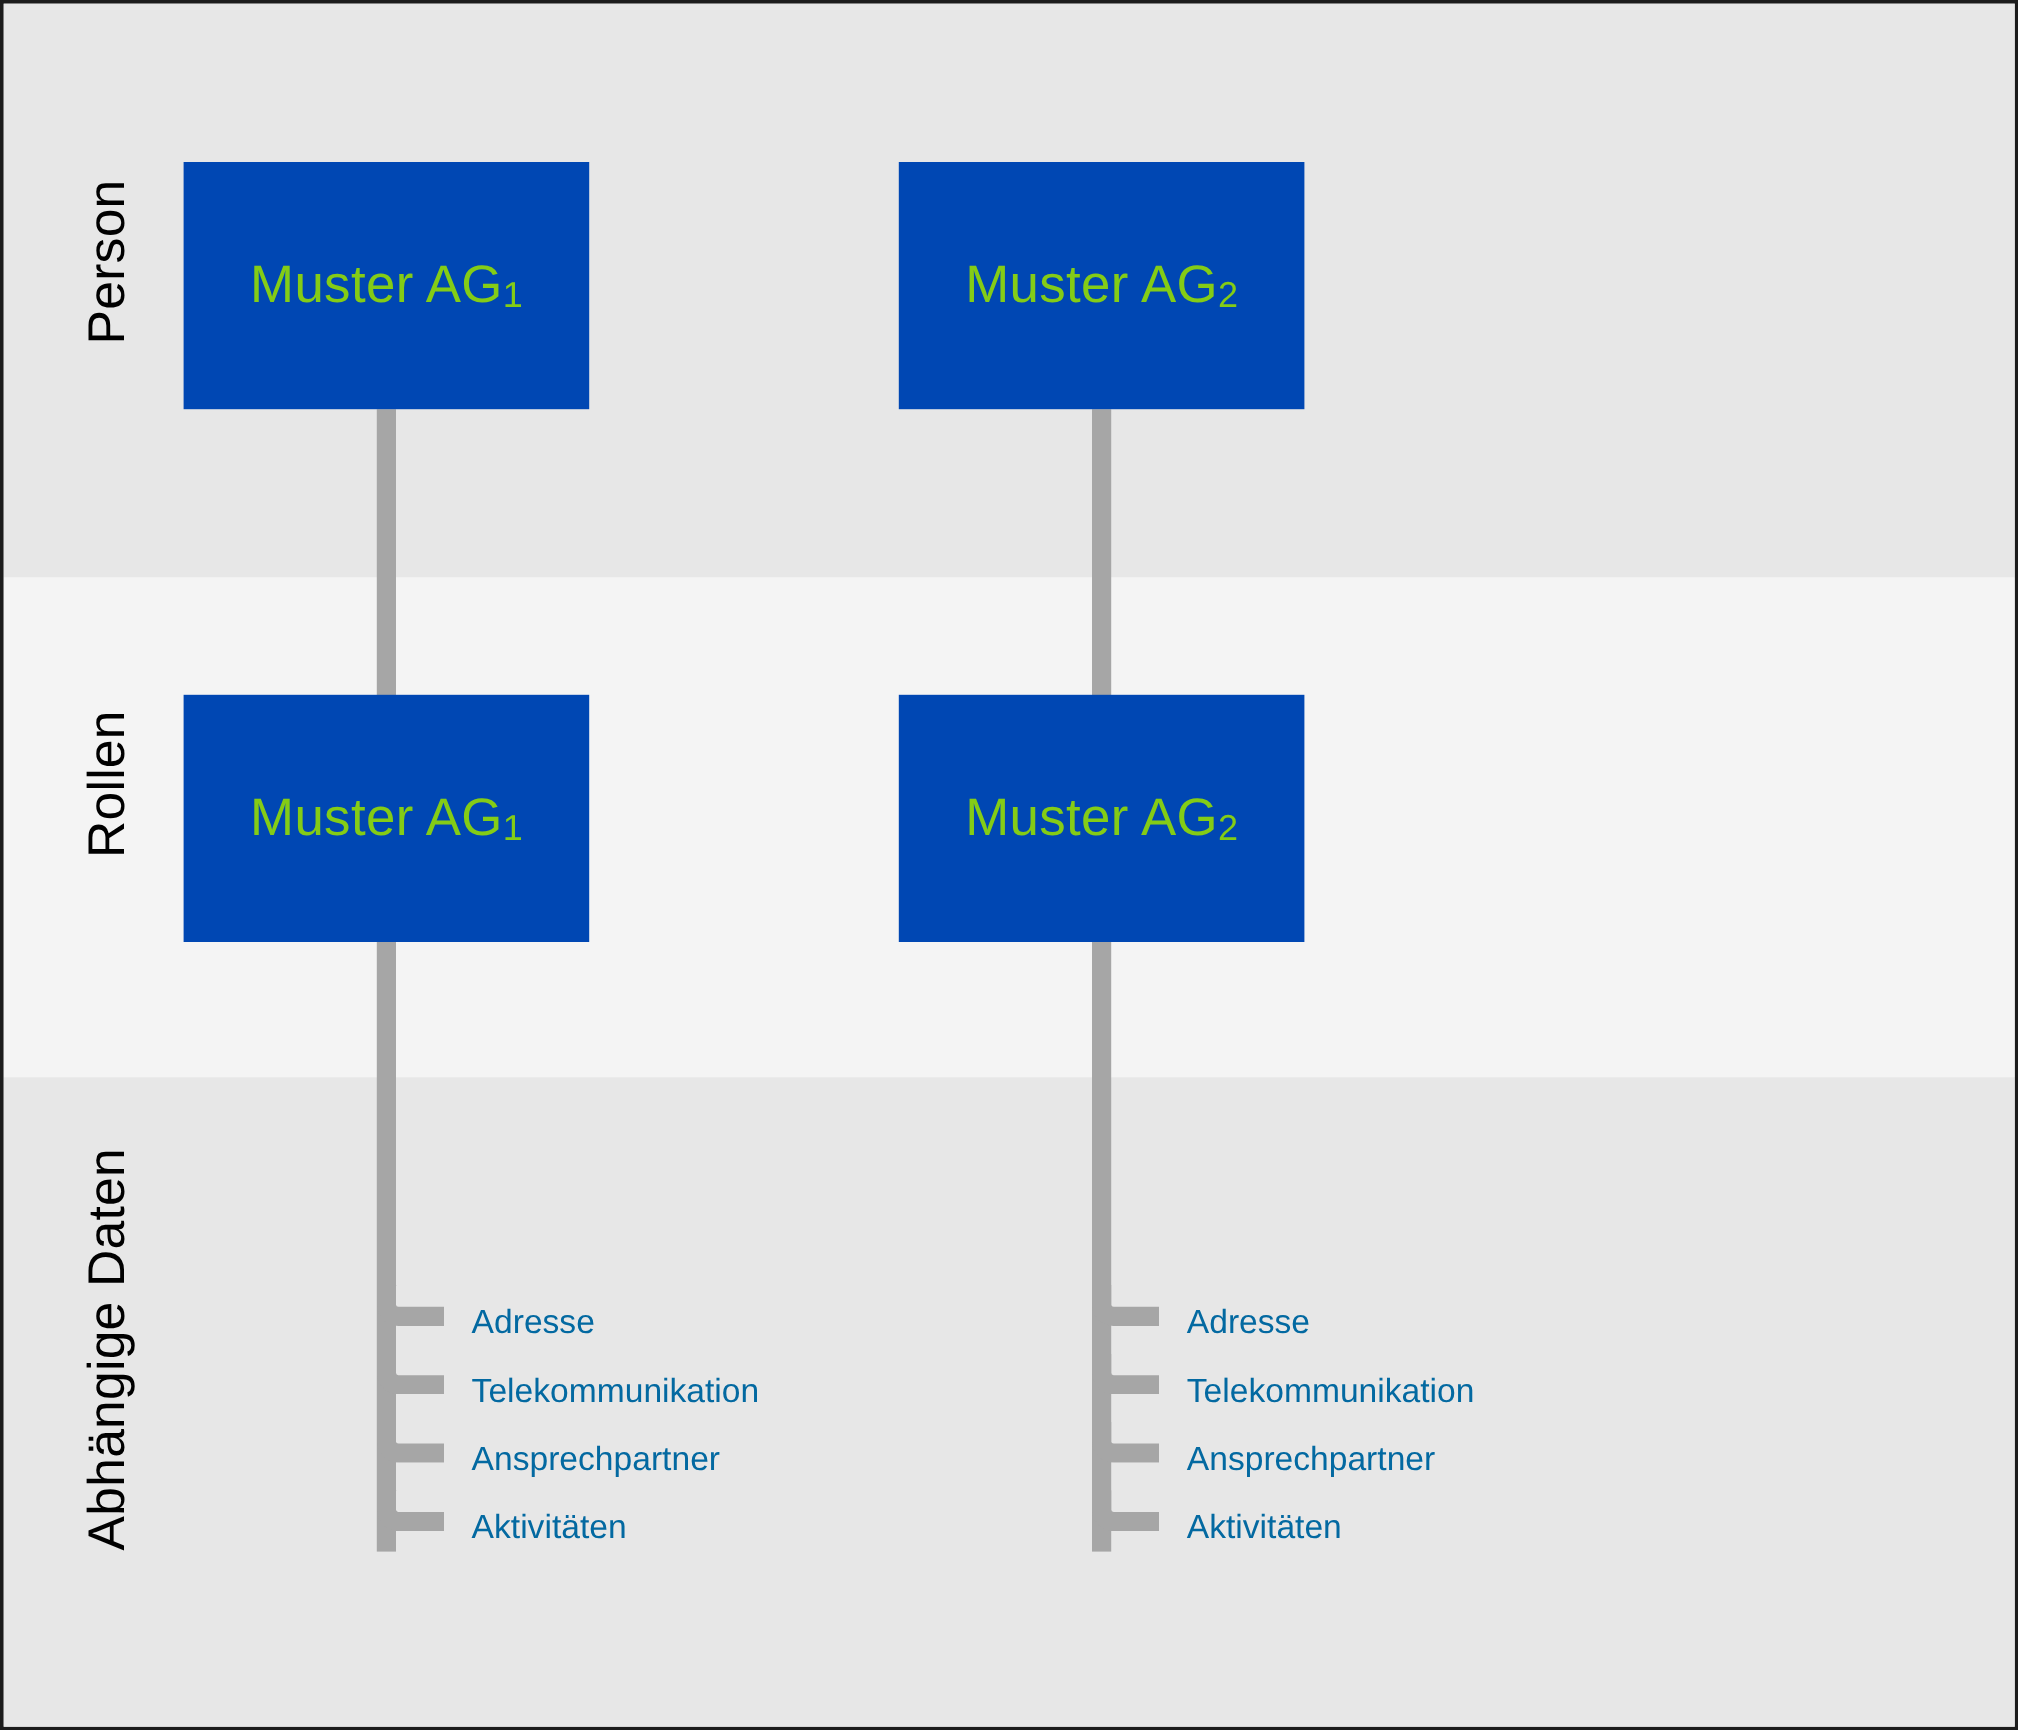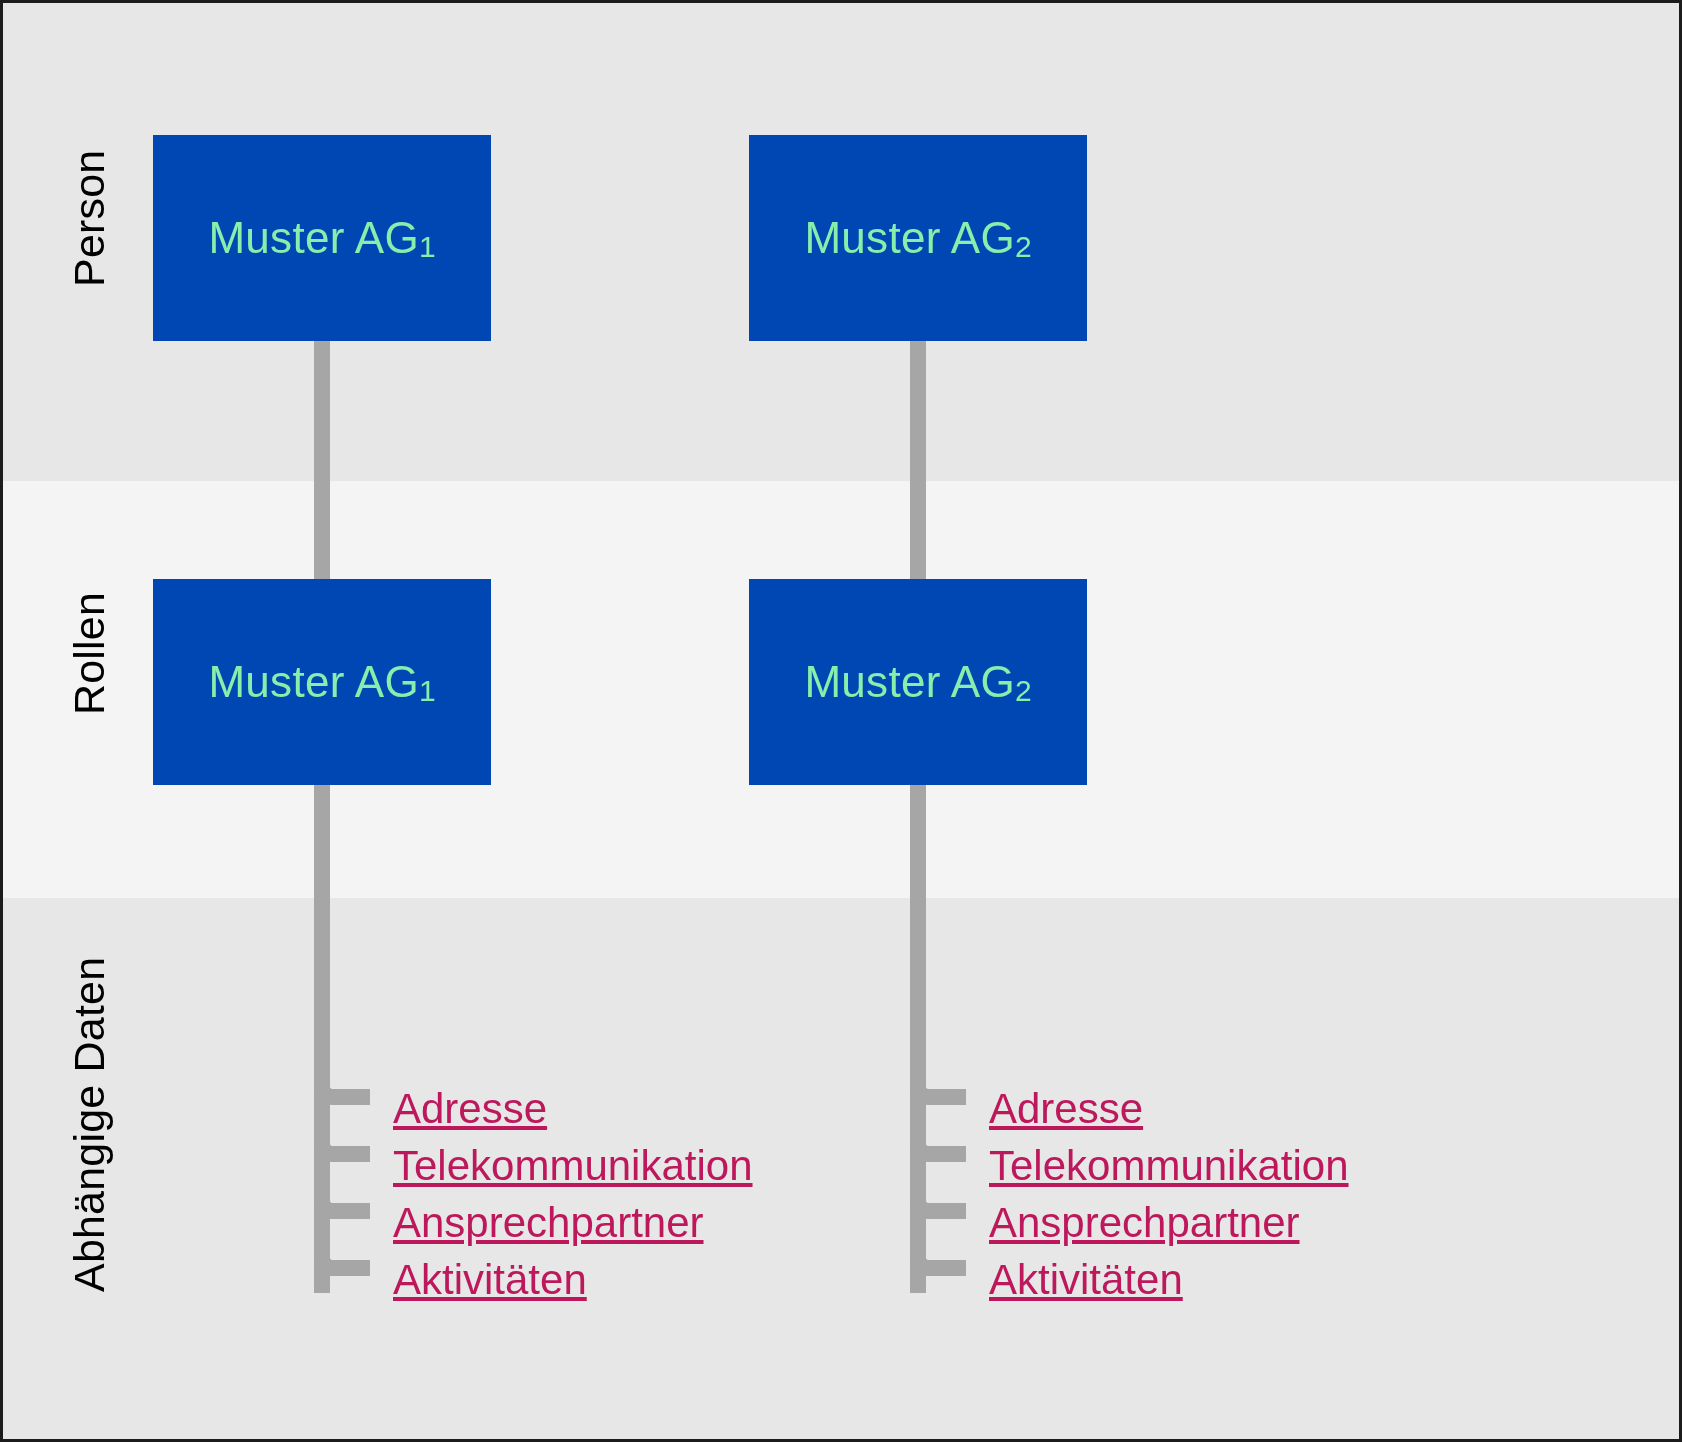--- a/index.html
+++ b/index.html
@@ -62,44 +62,43 @@
     border-left:16px solid #a6a6a6;
     border-bottom:16px solid #a6a6a6;
     border-bottom-left-radius:18px;
     box-sizing:border-box;
   }
 
   
   .node{
     position:absolute;
     background:#0047b3;
-    color:#86efac;
+    color:#84cc16;
     display:flex;
     align-items:center;
     justify-content:center;
     font-size:44px;
     letter-spacing:0.3px;
   }
   .node .nodelabel{white-space:nowrap;}
   .node .sub{
     font-size:30px;
     vertical-align:baseline;
     position:relative;
     top:4px;
     letter-spacing:0;
   }
 
   
   .leaf-label{
     position:absolute;
-    color:#be185d;
-    font-size:42px;
+    color:#0369a1;
+    font-size:28px;
     white-space:nowrap;
     line-height:1;
-    text-decoration:underline;
   }
 </style>
 </head>
 <body>
 
 <div id="canvas">
 
   <div class="band" id="band-person"></div>
   <div class="band" id="band-rollen"></div>
   <div class="band" id="band-daten"></div>

